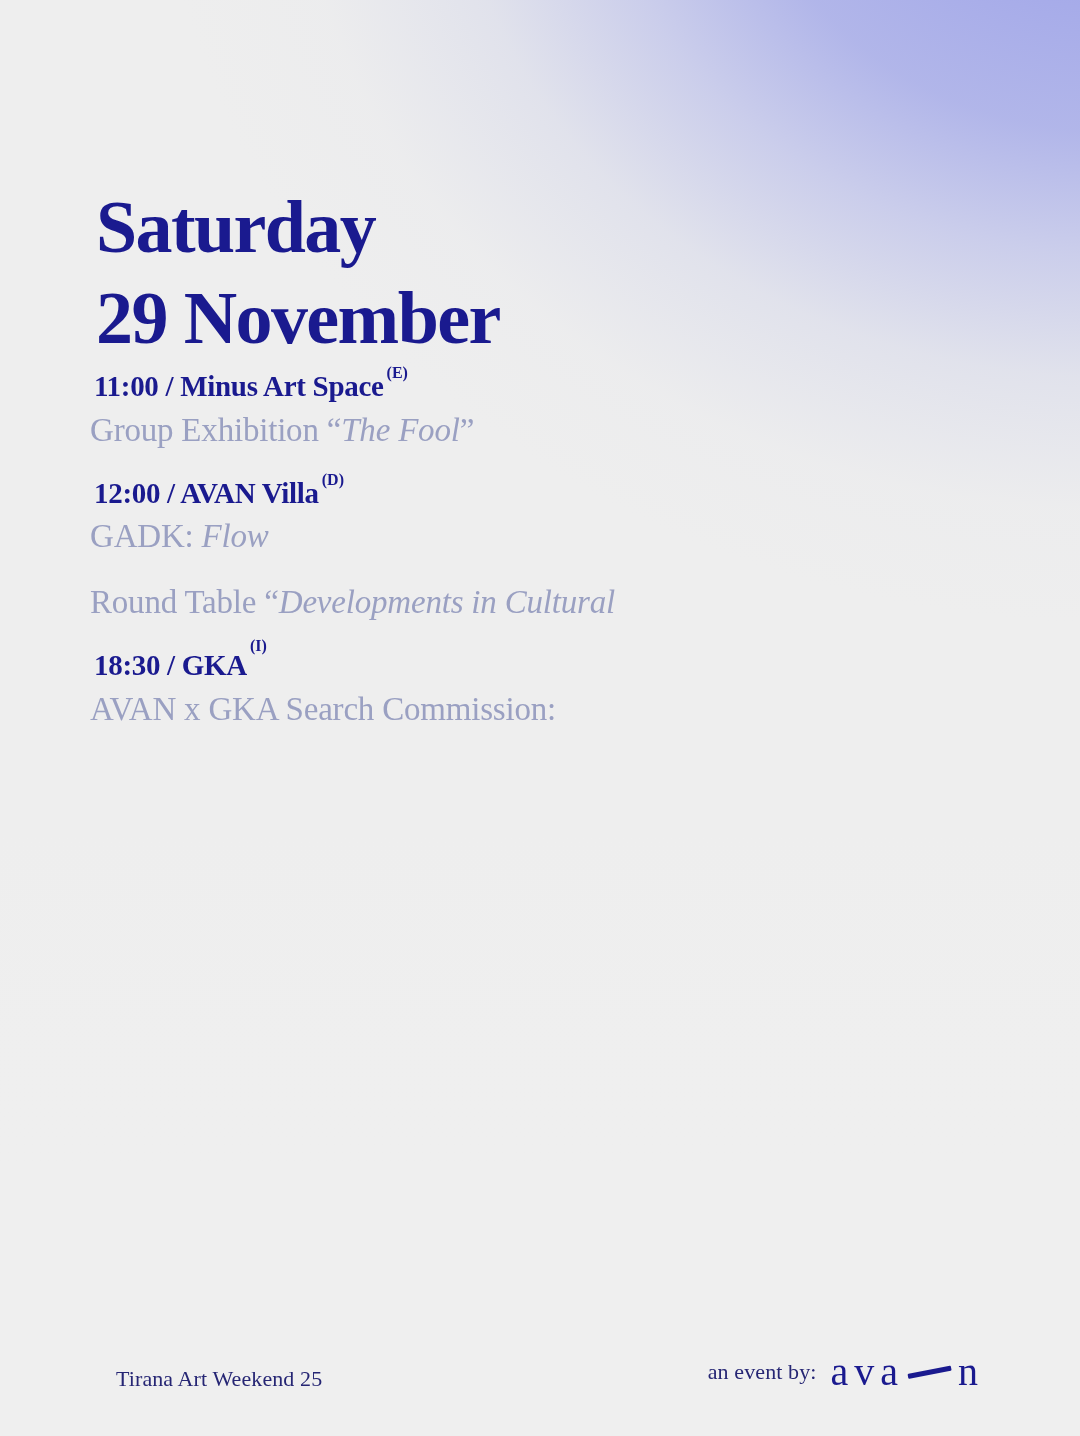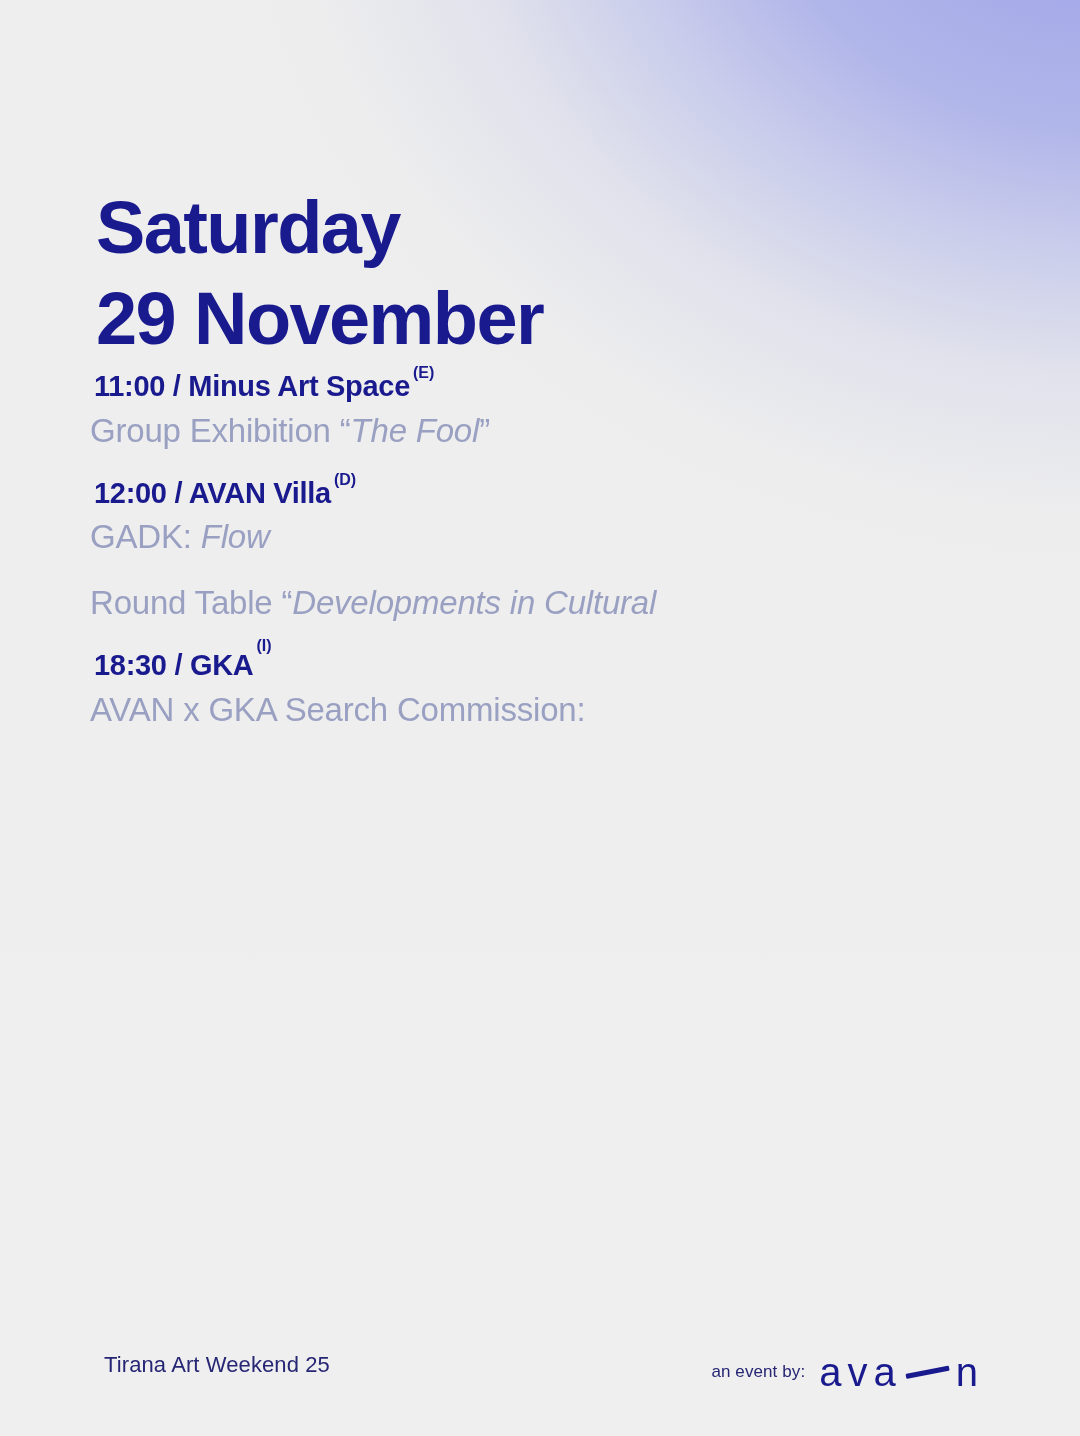--- a/index.html
+++ b/index.html
@@ -61,20 +61,21 @@
         rgba(239,239,239,0.92) 72%,
         #efefef 82%,
         #efefef 100%);
   }
 
   .content {
     position: relative;
     z-index: 2;
     width: 100%;
     height: 100%;
+    font-family: Liberation Serif, serif;
   }
 
   
   .title {
     position: absolute;
     left: 96px;
     top: 132px;
     color: #1a1a8f;
     font-size: 74px;
     font-weight: 700;
@@ -124,45 +125,45 @@
     letter-spacing: -0.2px;
     margin: 0;
   }
   .event-desc em {
     font-style: italic;
   }
 
   
   .footer {
     position: absolute;
-    left: 0;
+    left: 12px;
     right: 0;
     bottom: 44px;
     height: 40px;
     padding: 0 96px 0 104px;
     box-sizing: border-box;
     display: flex;
-    align-items: flex-start;
+    align-items: flex-end;
     justify-content: space-between;
     gap: 28px;
   }
   .footer-left {
     color: #262674;
     font-size: 22px;
     font-weight: 400;
     letter-spacing: 0.1px;
   }
   .footer-right {
     display: flex;
     align-items: center;
     gap: 14px;
   }
   .footer-credit {
     color: #262674;
-    font-size: 17px;
+    font-size: 22px;
     font-weight: 400;
     letter-spacing: 0.1px;
   }
   .brand-logo {
     display: flex;
     align-items: center;
     color: #1a1a8f;
     font-size: 40px;
     font-weight: 400;
     letter-spacing: 6px;

